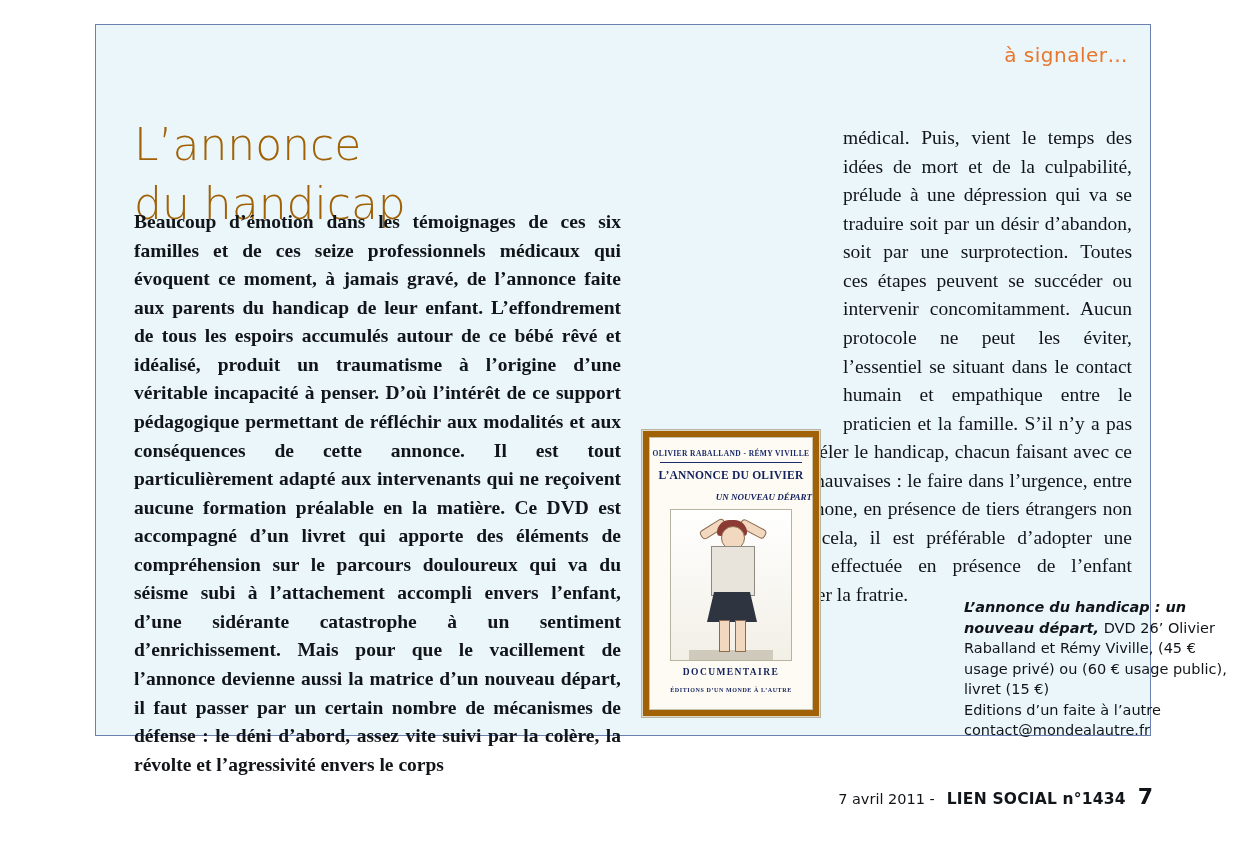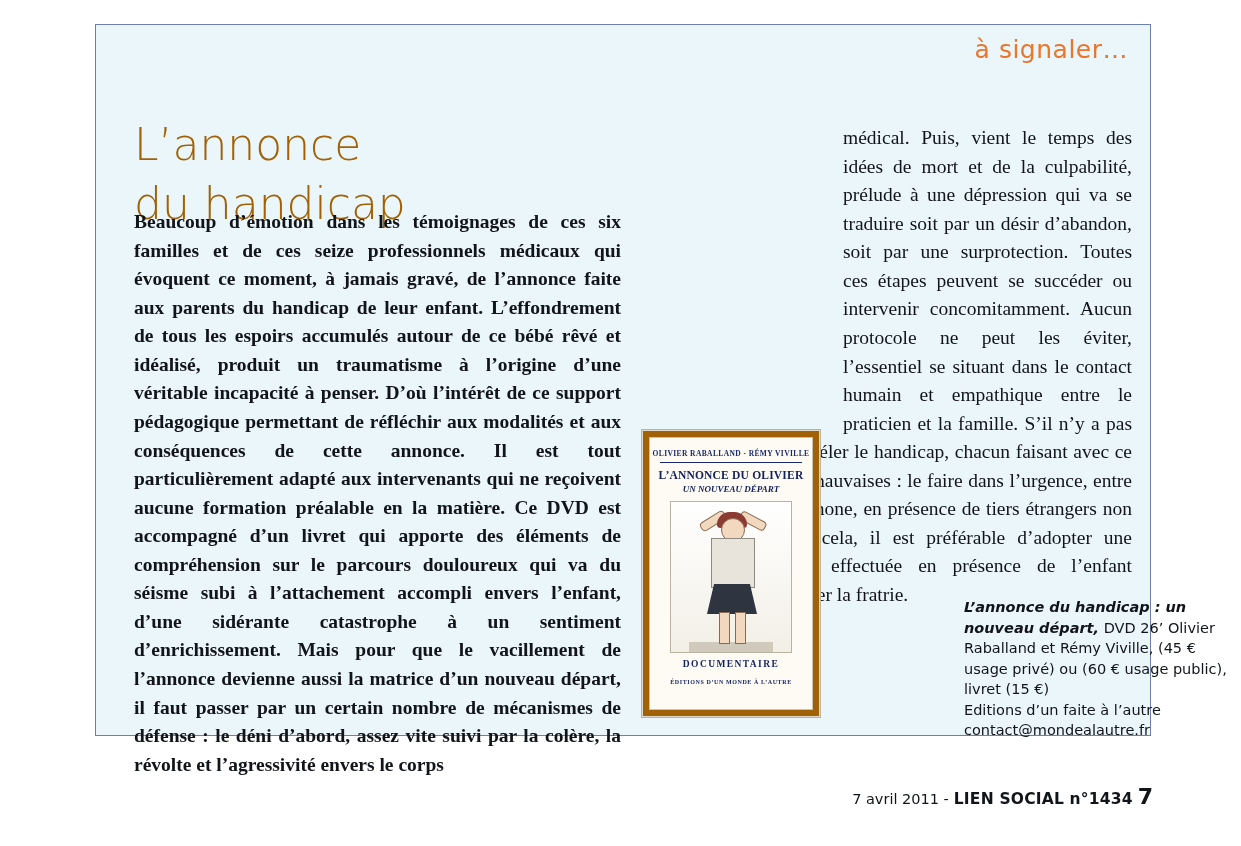--- a/index.html
+++ b/index.html
@@ -21,23 +21,23 @@
     top: 24px;
     width: 1056px;
     height: 712px;
     background: #eaf6fa;
     border: 1px solid #6b7fb0;
     box-sizing: border-box;
   }
   .kicker {
     position: absolute;
     right: 22px;
-    top: 10px;
+    top: 18px;
     font-family: "DejaVu Sans", sans-serif;
-    font-size: 25px;
+    font-size: 20px;
     color: #e8762c;
     letter-spacing: 0.5px;
   }
   .headline {
     position: absolute;
     left: 38px;
     top: 62px;
     width: 420px;
     font-family: "DejaVu Sans", sans-serif;
     font-weight: 300;
@@ -121,21 +121,22 @@
     font-weight: bold;
     color: #12205c;
     line-height: 1.22;
     letter-spacing: 0.2px;
   }
   .dvd-subtitle {
     font-size: 9px;
     font-style: italic;
     font-weight: bold;
     color: #12205c;
-    margin-top: 2px;
+    margin-top: 10px;
+    text-align: right;
   }
   .dvd-art {
     margin: 7px auto 0;
     width: 120px;
     height: 150px;
     border: 1px solid #b8b3a0;
     background: linear-gradient(#ffffff, #f2efe6);
     position: relative;
     overflow: hidden;
   }
@@ -257,21 +258,21 @@
 
   .footer {
     position: absolute;
     right: 88px;
     bottom: 37px;
     font-family: "DejaVu Sans", sans-serif;
     font-size: 14.5px;
     color: #111418;
     display: flex;
     align-items: baseline;
-    gap: 5px;
+    gap: 12px;
   }
   .footer .issue {
     font-weight: bold;
     font-size: 15.5px;
     letter-spacing: 0.2px;
   }
   .footer .pageno {
     font-weight: bold;
     font-size: 22px;
   }

